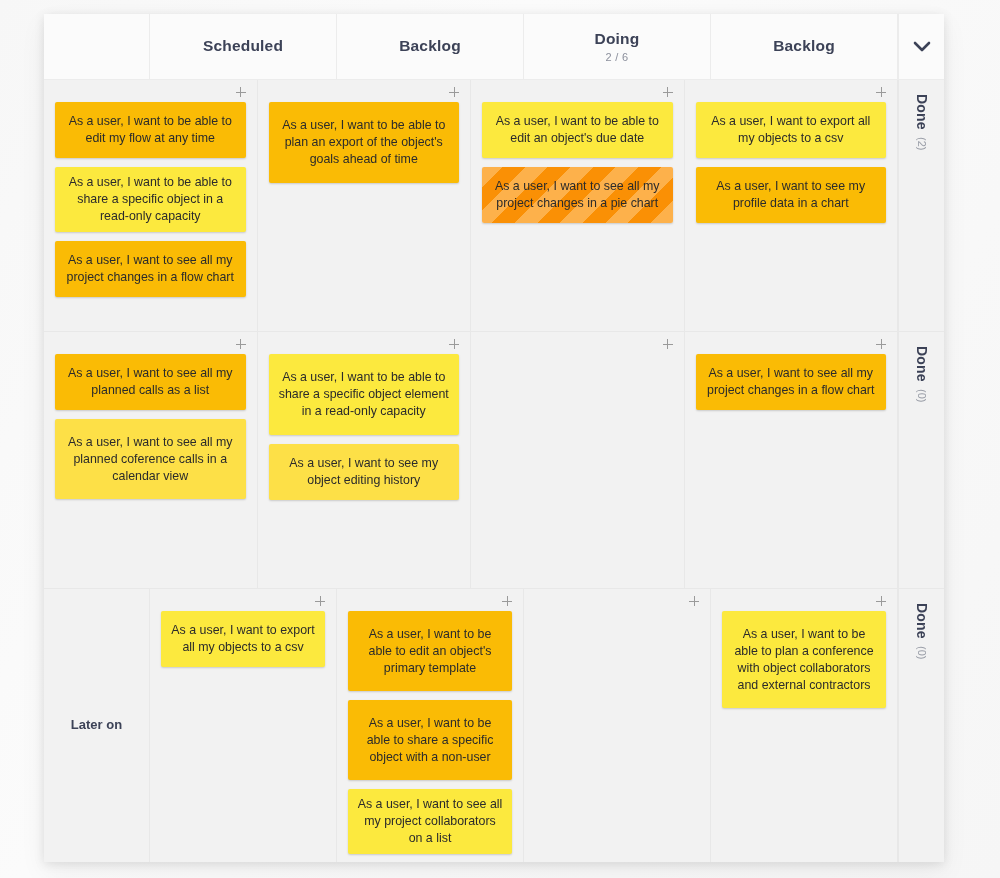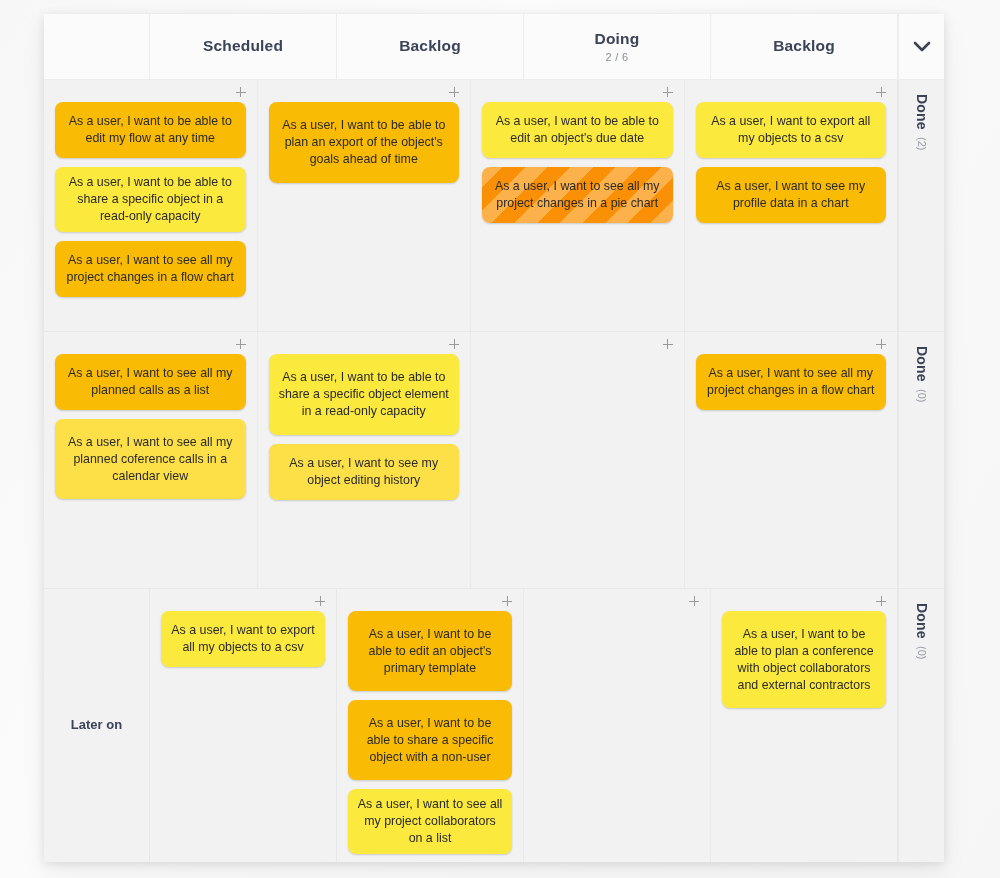--- a/index.html
+++ b/index.html
@@ -152,21 +152,21 @@
   }
   .done-strip .d-count {
     writing-mode: vertical-rl;
     font-size: 11px;
     color: #9a9ea8;
     margin-top: 7px;
   }
 
   
   .card {
-    border-radius: 8px;
+    border-radius: 2px;
     margin-bottom: 9px;
     padding: 7px 9px;
     text-align: center;
     font-size: 12.4px;
     line-height: 17px;
     color: #2b2b2b;
     box-shadow: 0 1px 2px rgba(0,0,0,0.17);
     cursor: pointer;
     min-height: 56px;
     display: flex;

